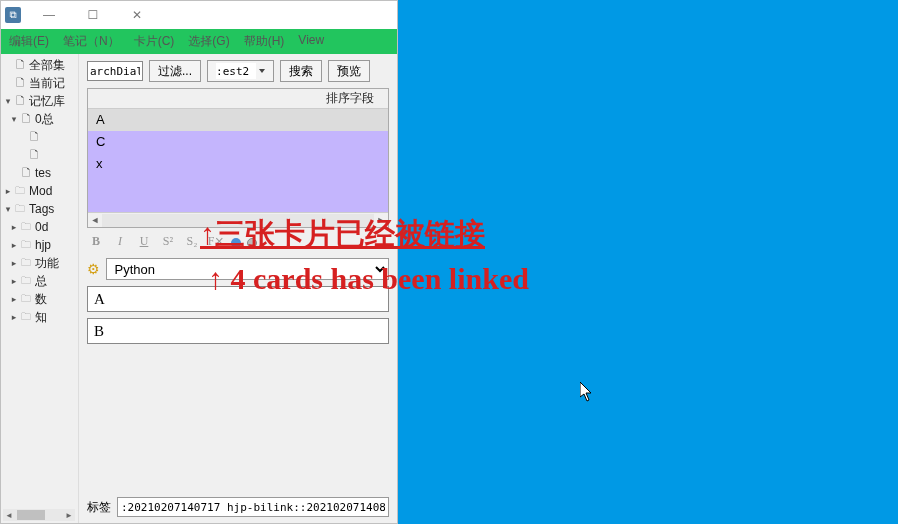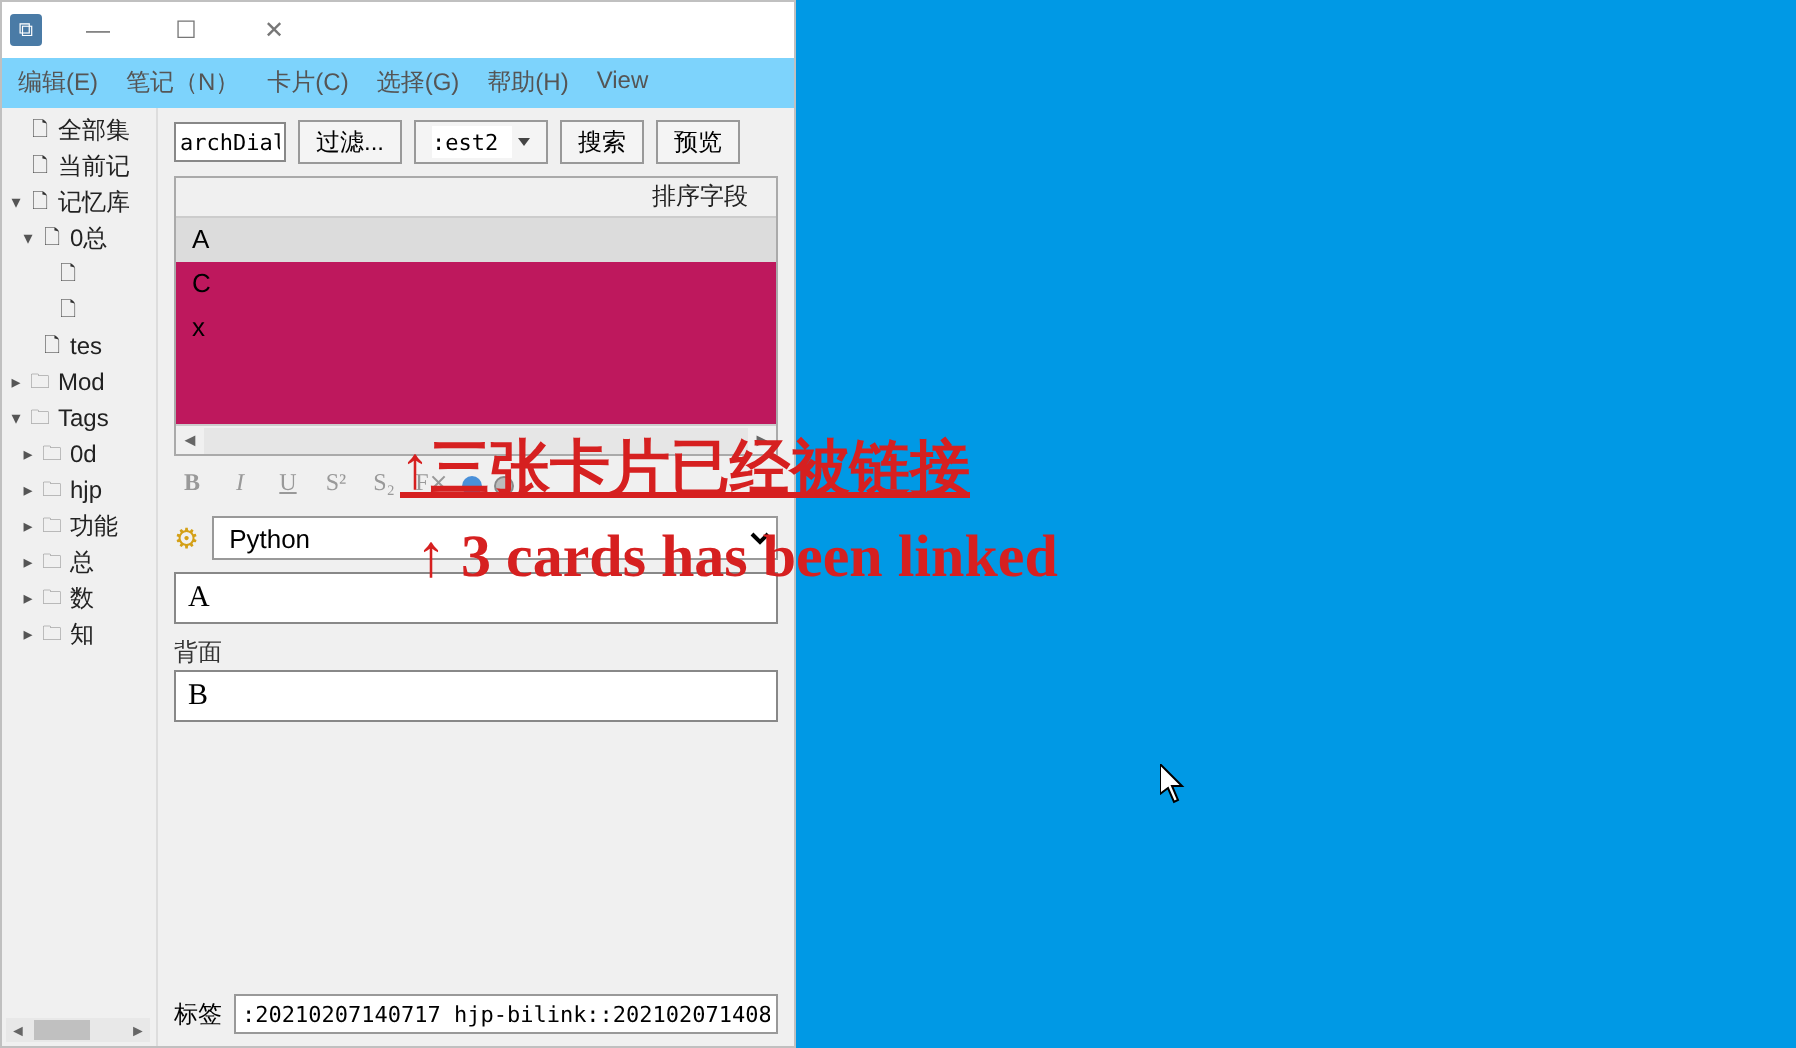--- a/index.html
+++ b/index.html
@@ -52,21 +52,21 @@
     align-items: center;
     justify-content: center;
     color: #777;
     font-size: 12px;
     cursor: pointer;
   }
   .menubar {
     display: flex;
     gap: 14px;
     padding: 4px 8px;
-    background: #7dd3fc;
+    background: #22c55e;
     color: #555;
     font-size: 12px;
   }
   .menubar span { cursor: pointer; }
   .body-area {
     display: flex;
     flex: 1;
     overflow: hidden;
   }
   .sidebar {
@@ -160,21 +160,21 @@
     gap: 3px;
   }
   .caret-down {
     width: 0; height: 0;
     border-left: 3px solid transparent;
     border-right: 3px solid transparent;
     border-top: 4px solid #444;
   }
   .table-box {
     border: 1px solid #aaa;
-    background: #be185d;
+    background: #c4b5fd;
     height: 140px;
     display: flex;
     flex-direction: column;
   }
   .table-header {
     height: 20px;
     background: #f0f0f0;
     border-bottom: 1px solid #ccc;
     display: flex;
     align-items: center;
@@ -416,21 +416,20 @@
         <select class="deck-select">
           <option>Python</option>
         </select>
       </div>
 
       <div>
         <input class="field-input" value="A" style="">
       </div>
 
       <div>
-        <div class="field-label">背面</div>
         <input class="field-input" value="B" style="">
       </div>
 
       <div style="flex:1"></div>
 
       <div class="tags-row">
         <span>标签</span>
         <input class="tags-input" value=":20210207140717 hjp-bilink::20210207140859" style="">
       </div>
 
@@ -438,19 +437,19 @@
   </div>
 
   <div class="sidebar-scroll">
     <span class="arrow" style="left:0">◄</span>
     <div class="thumb"></div>
     <span class="arrow" style="right:0">►</span>
   </div>
 </div>
 
 <div class="annotation ann1">↑三张卡片已经被链接</div>
-<div class="annotation ann2">↑  3 cards has been linked</div>
+<div class="annotation ann2">↑  4 cards has been linked</div>
 
 <div class="cursor-ptr">
   <svg width="14" height="20" viewBox="0 0 14 20">
     <path d="M0 0 L0 15 L4 12 L7 19 L9 18 L6 11 L11 11 Z" fill="#fff" stroke="#000" stroke-width="1"></path>
   </svg>
 </div>
 
 </body></html>

